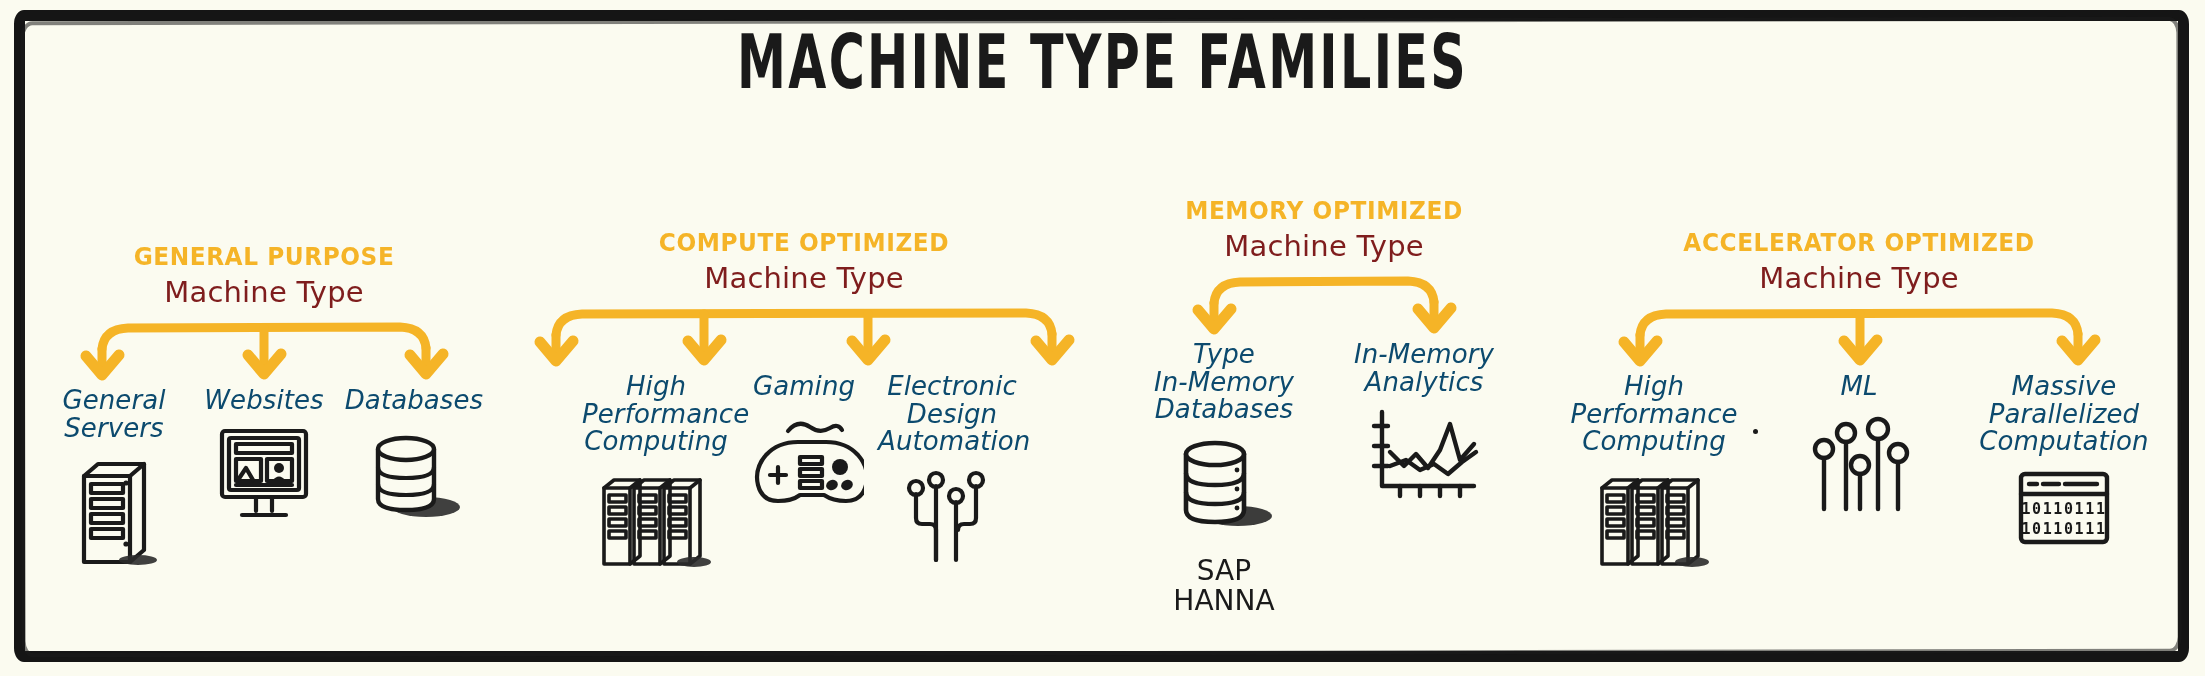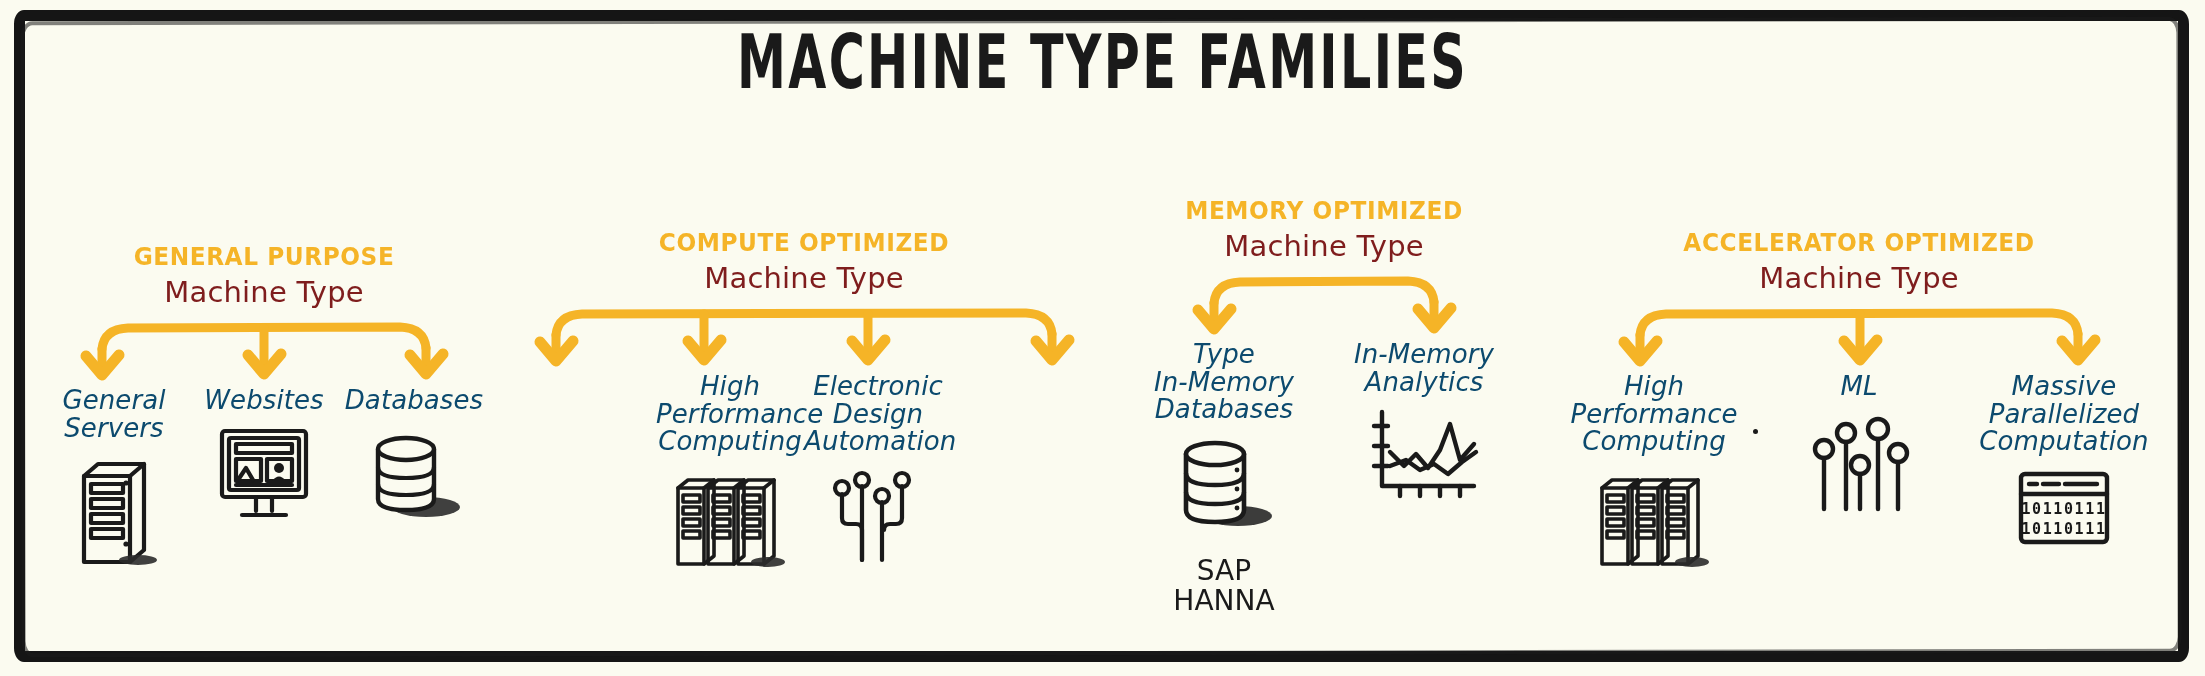--- a/index.html
+++ b/index.html
@@ -266,20 +266,38 @@
                 <rect x="73" y="31" width="17" height="7"></rect>
                   <rect x="73" y="43" width="17" height="7"></rect>
                 <rect x="73" y="55" width="17" height="7"></rect>
                   <rect x="73" y="67" width="17" height="7"></rect>
               </g>
               <ellipse cx="98" cy="98" rx="17" ry="5" fill="#2b2b2b" opacity=".9"></ellipse>
             </svg>
           </div>
         </div>
 
+        <div class="item">
+          <div class="item-label">Gaming</div>
+          <div class="item-icon">
+            <svg width="120" height="112" viewBox="0 0 120 112">
+              <g fill="none" stroke="#1a1a1a" stroke-width="4.2" stroke-linecap="round" stroke-linejoin="round">
+                <path d="M44 22 q10 -12 22 -4 q10 7 20 1 q8 -5 12 2"></path>
+                <path d="M22 46 q-12 14 -8 30 q4 16 20 16 q14 0 22 -6 l24 0 q9 6 22 6 q16 0 20 -16 q4 -16 -8 -30 q-12 -13 -32 -13 l-28 0 q-20 0 -32 13 Z"></path>
+                <path d="M34 58 l0 16 M26 66 l16 0"></path>
+                <rect x="56" y="48" width="22" height="7"></rect>
+                <rect x="56" y="60" width="22" height="7"></rect>
+                <rect x="56" y="72" width="22" height="7"></rect>
+              </g>
+              <circle cx="96" cy="58" r="8" fill="#1a1a1a"></circle>
+              <ellipse cx="88" cy="76" rx="6" ry="5" fill="#1a1a1a" transform="rotate(-25 88 76)"></ellipse>
+              <ellipse cx="103" cy="76" rx="6" ry="5" fill="#1a1a1a" transform="rotate(-25 103 76)"></ellipse>
+            </svg>
+          </div>
+        </div>
 
         <div class="item">
           <div class="item-label">Electronic
 Design
 Automation</div>
           <div class="item-icon">
             <svg width="112" height="112" viewBox="0 0 112 112">
               <g fill="none" stroke="#1a1a1a" stroke-width="4.2" stroke-linecap="round" stroke-linejoin="round">
                 <path d="M20 30 L20 54 q0 6 6 6 L34 60 q6 0 6 6 L40 96"></path>
                 <path d="M40 22 L40 96"></path>

